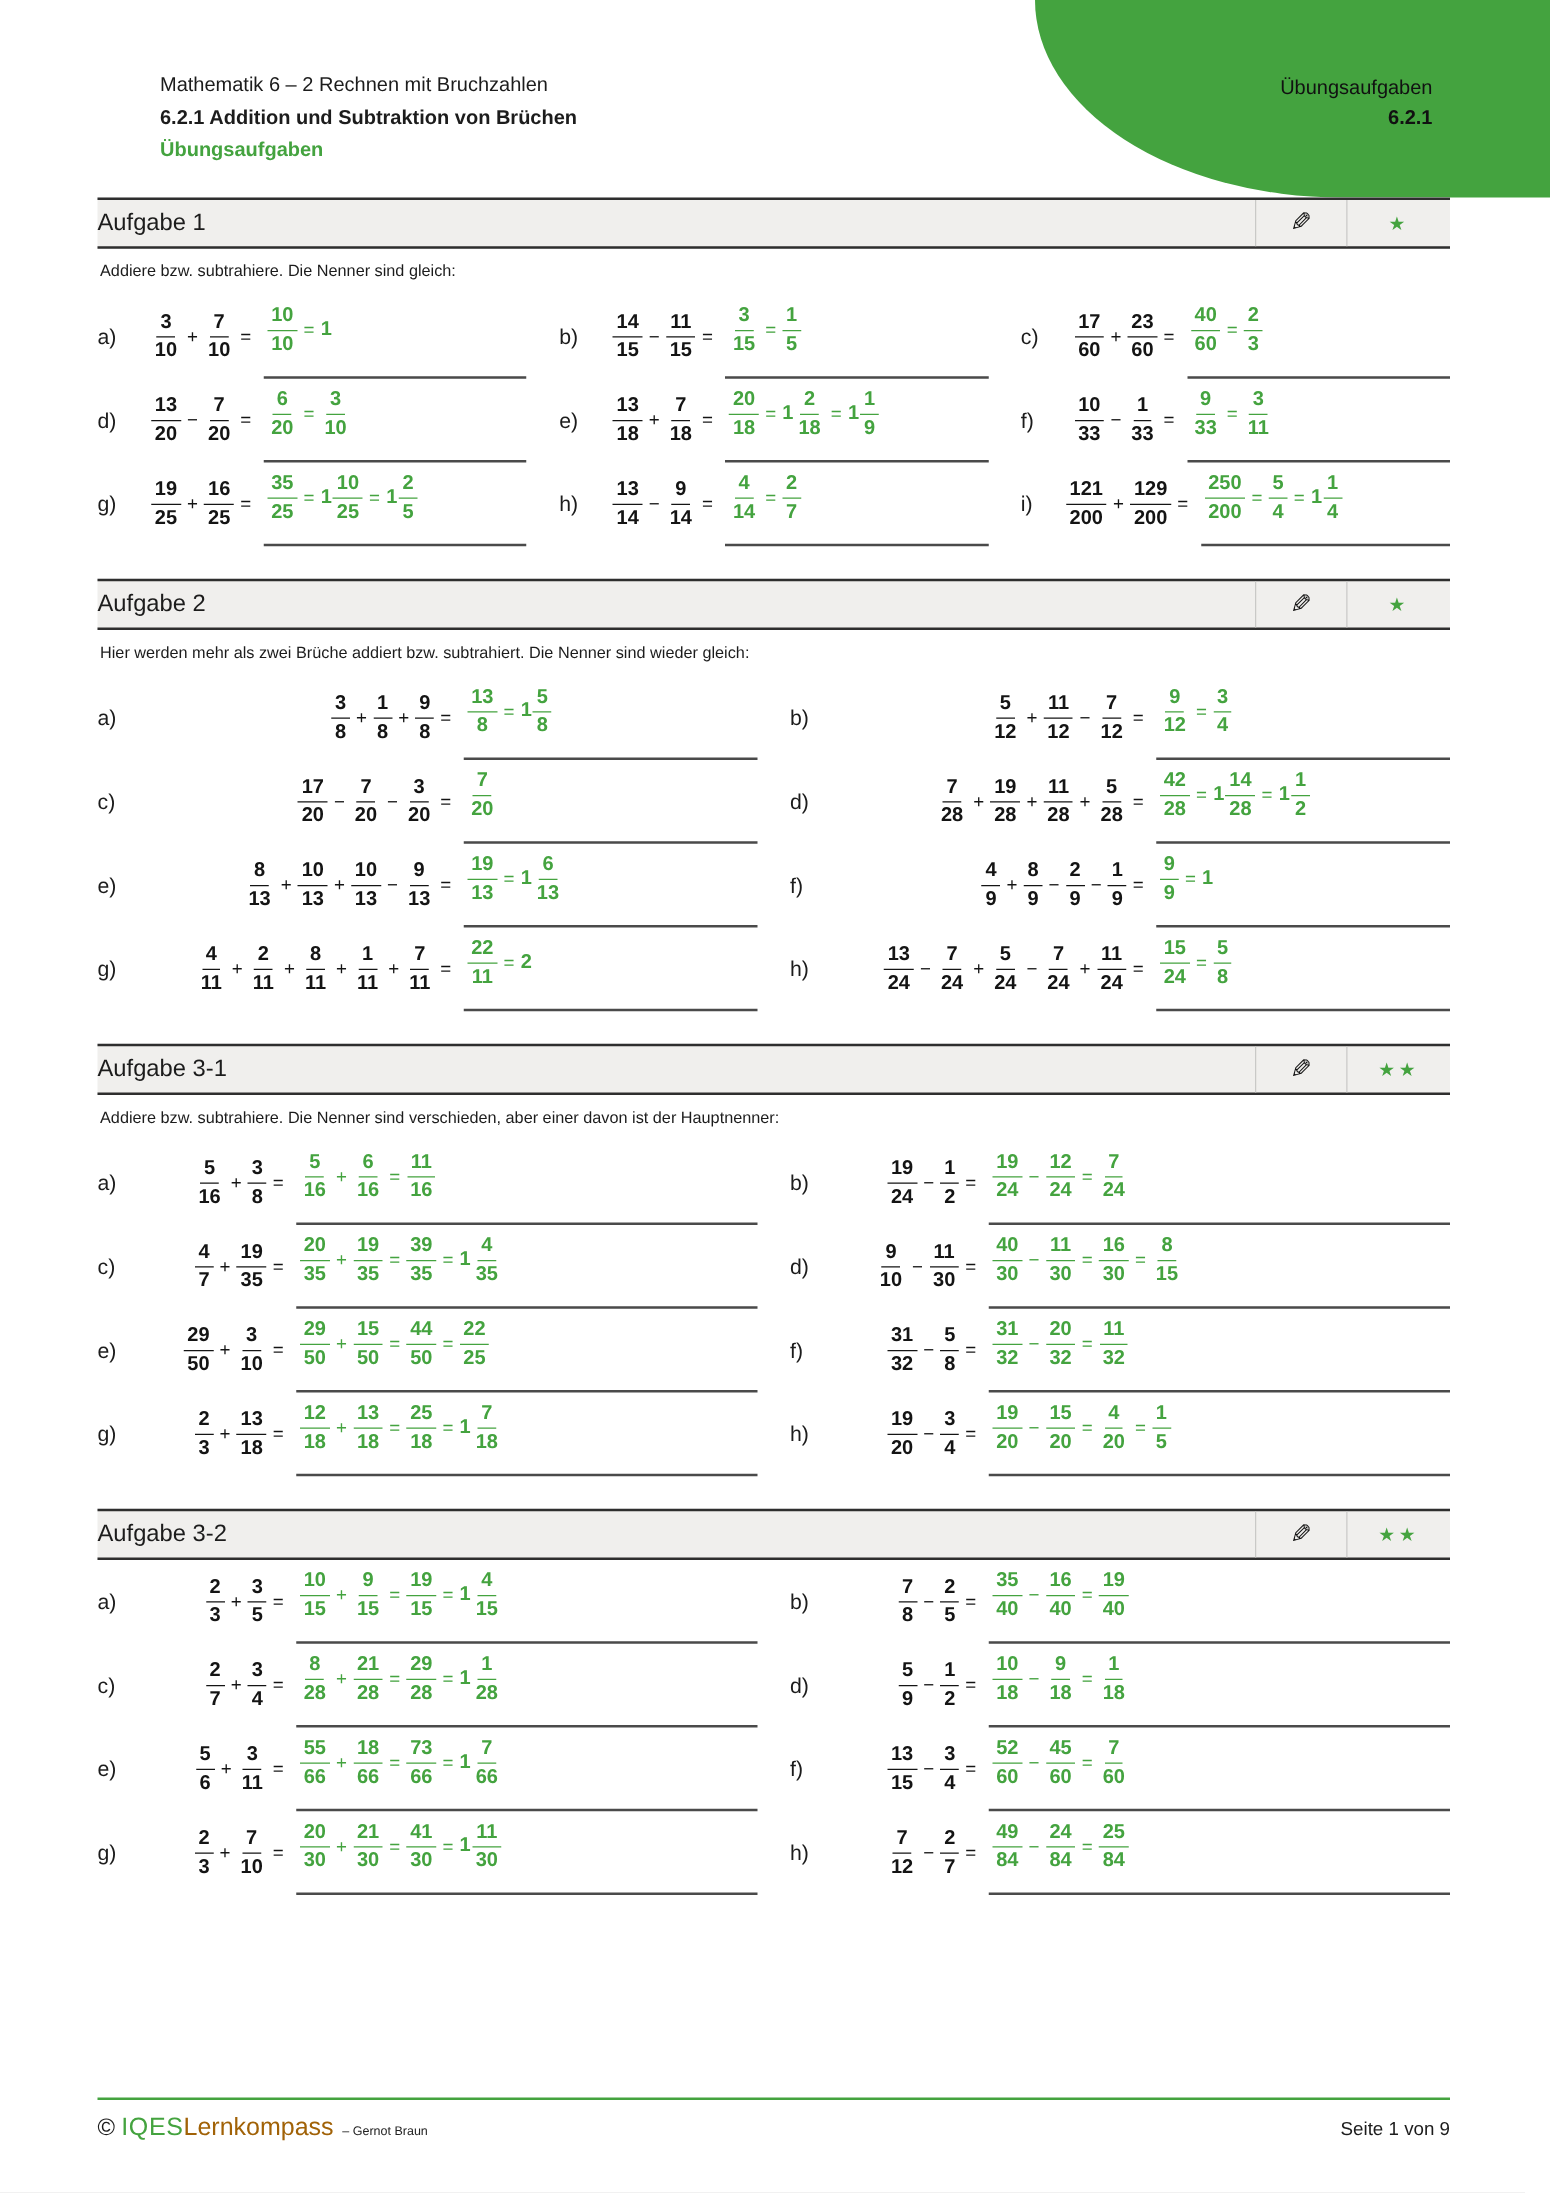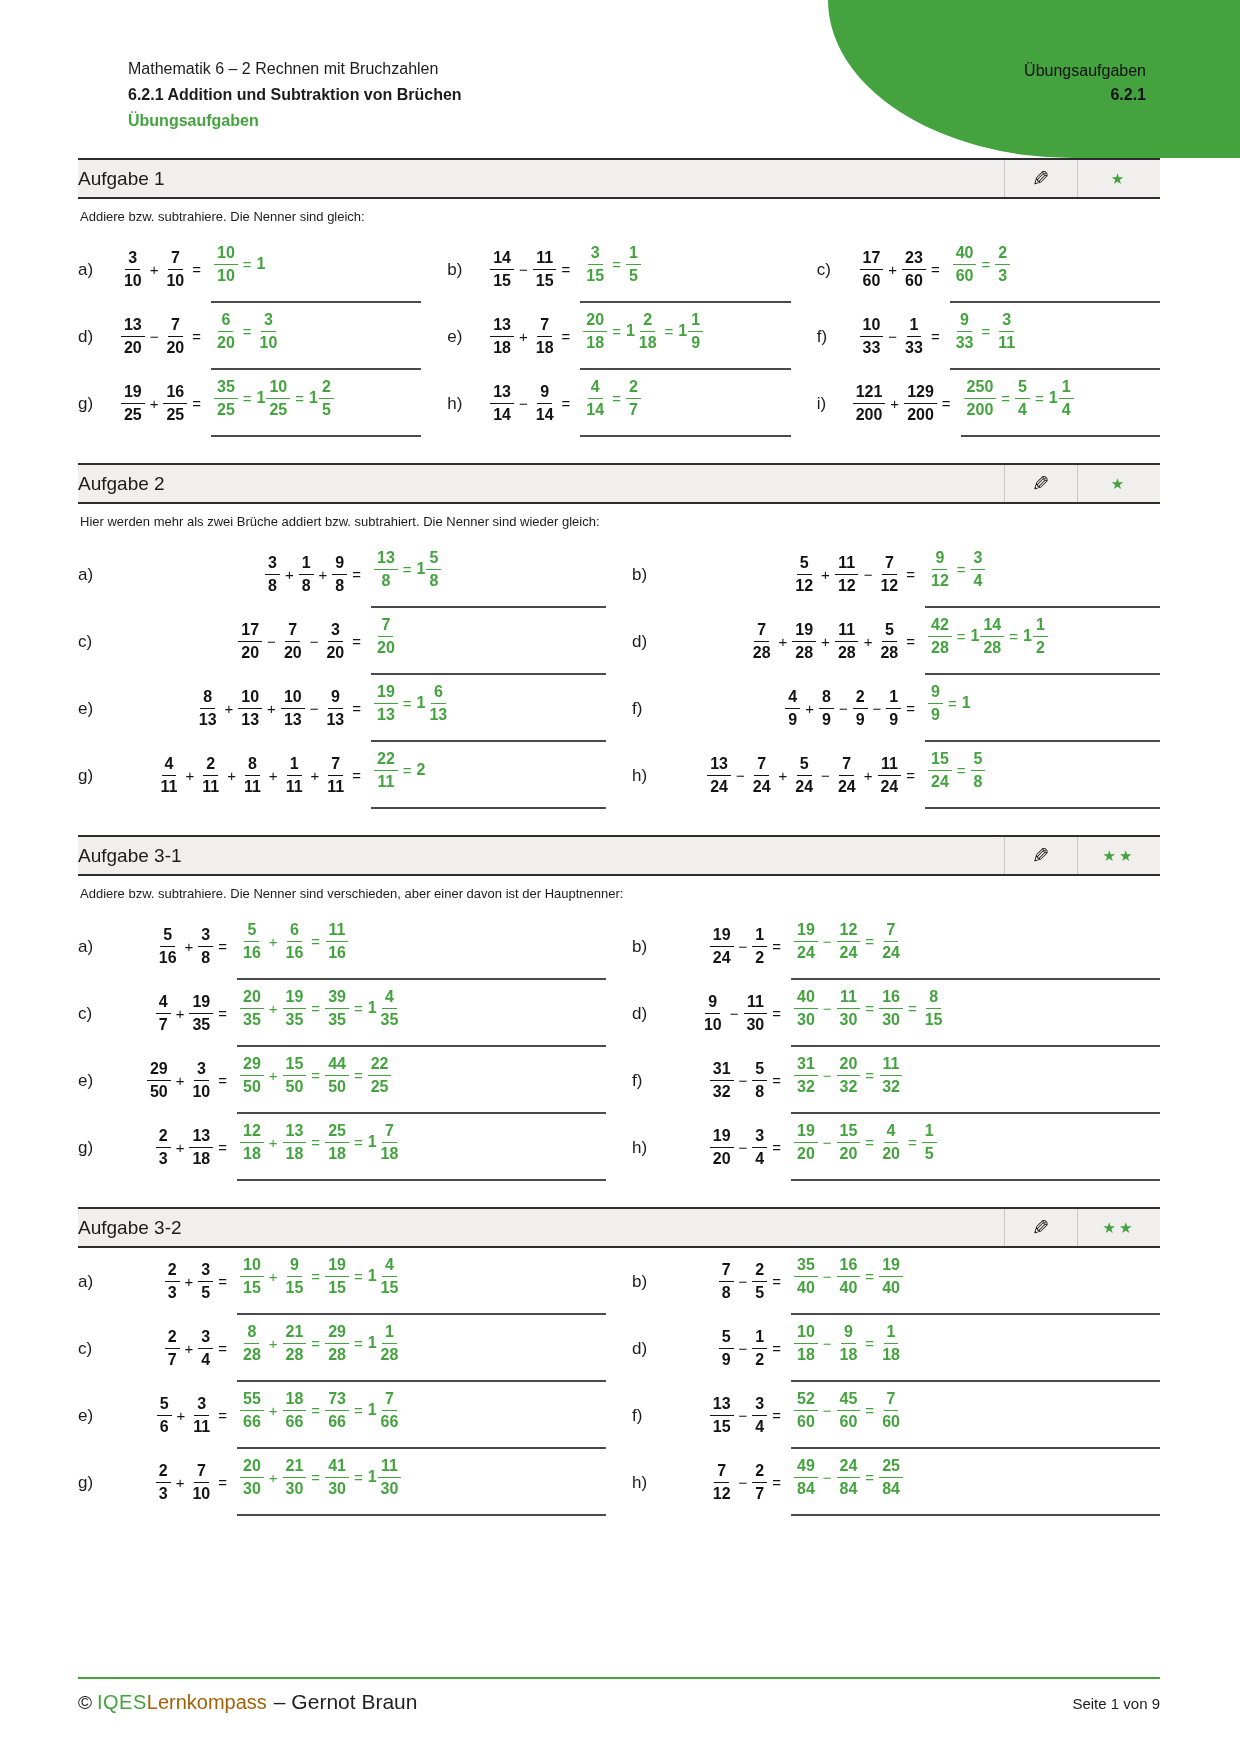--- a/index.html
+++ b/index.html
@@ -54,21 +54,21 @@
   .mx .wh{margin-right:1px;}
 
   
   .footer{position:absolute;left:78px;bottom:40px;width:1082px;display:flex;
           justify-content:space-between;align-items:baseline;
           border-top:2px solid #44a33f;padding-top:11px;}
   .f-left{display:flex;align-items:baseline;}
   .f-copy{font-size:19px;margin-right:5px;}
   .f-iqes{font-size:20px;color:#44a33f;letter-spacing:.5px;}
   .f-lern{font-size:20px;color:#a16207;}
-  .f-author{font-size:21px;margin-left:7px;color:#222;}
+  .f-author{font-size:10px;margin-left:7px;color:#222;}
   .f-right{font-size:15px;text-align:center;}
 </style>
 </head>
 <body>
 
 <div class="page">
 
   <div class="corner">
     <div class="t1">Übungsaufgaben</div>
     <div class="t2">6.2.1</div>

